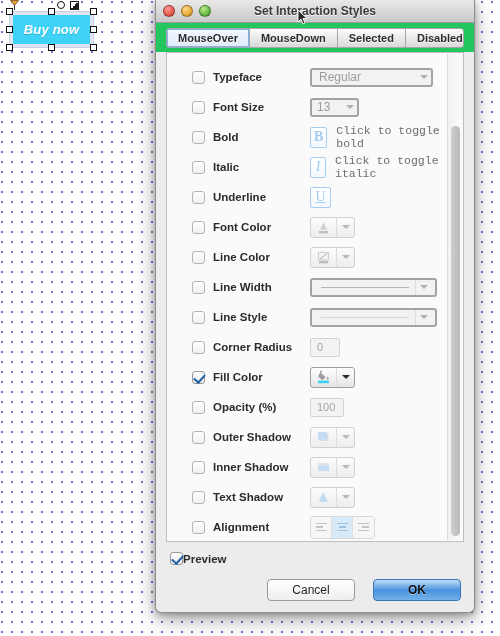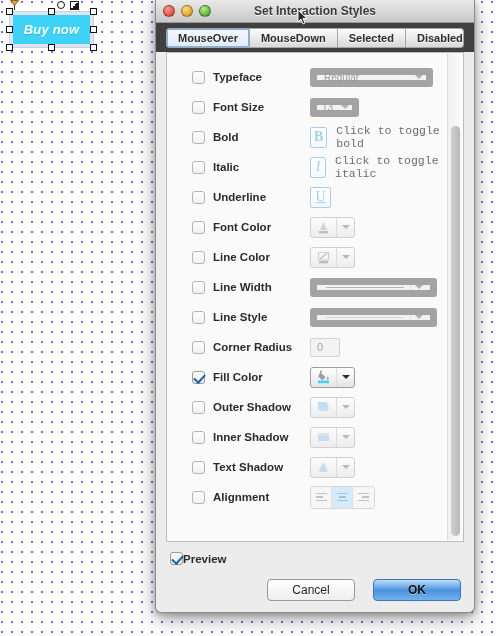--- a/index.html
+++ b/index.html
@@ -133,21 +133,21 @@
   }
 
   
   #tabbar {
     flex: 0 0 29px;
     display: flex;
     align-items: center;
     justify-content: center;
     gap: 0;
     padding: 0 10px;
-    background: #404040;
+    background: #22c55e;
   }
   .tab-rule { flex: 1; height: 1px; background: #b9b9b9; }
   .tabs {
     display: flex;
     border: 1px solid #a5a5a5;
     border-radius: 3px;
     overflow: hidden;
     height: 20px;
   }
   .tab {
@@ -215,27 +215,27 @@
     color: #2b2b2b;
     margin-left: 8px;
     width: 97px;
     flex: 0 0 97px;
   }
   .ctl { display: flex; align-items: center; }
 
   
   .sel {
     height: 19px;
-    border: 7px solid #a3a3a3;
+    border: 2px solid #a3a3a3;
     border-radius: 3px;
     background: #f2f2f2;
     display: flex;
     align-items: center;
     padding: 0 3px 0 7px;
-    font-size: 10px;
+    font-size: 12px;
     color: #9c9c9c;
     justify-content: space-between;
   }
   .sel.wide  { width: 123px; }
   .sel.small { width: 49px; padding-left: 5px; }
   .sel.line  { width: 127px; padding-left: 0; }
   .caret {
     width: 0; height: 0;
     border-left: 4px solid transparent;
     border-right: 4px solid transparent;
@@ -562,20 +562,27 @@
                 <rect x="2" y="11.6" width="11" height="2.6" fill="#3fd2f7"></rect>
               </svg>
             </div>
             <div class="arrow">
                 <i></i>
               </div>
           </div>
         </div>
       </div>
 
+      <div class="row">
+        <div class="cb"></div>
+        <div class="row-label">Opacity (%)</div>
+        <div class="ctl">
+          <div class="field num3">100</div>
+        </div>
+      </div>
 
       <div class="row">
         <div class="cb"></div>
         <div class="row-label">Outer Shadow</div>
         <div class="ctl">
           <div class="combo">
             <div class="face">
               <svg width="15" height="14" viewBox="0 0 15 14">
                 <rect x="3.5" y="3.5" width="9" height="7.5" fill="#d9dde2"></rect>
                 <rect x="2" y="2" width="9" height="7.5" fill="#c5ddf2"></rect>

